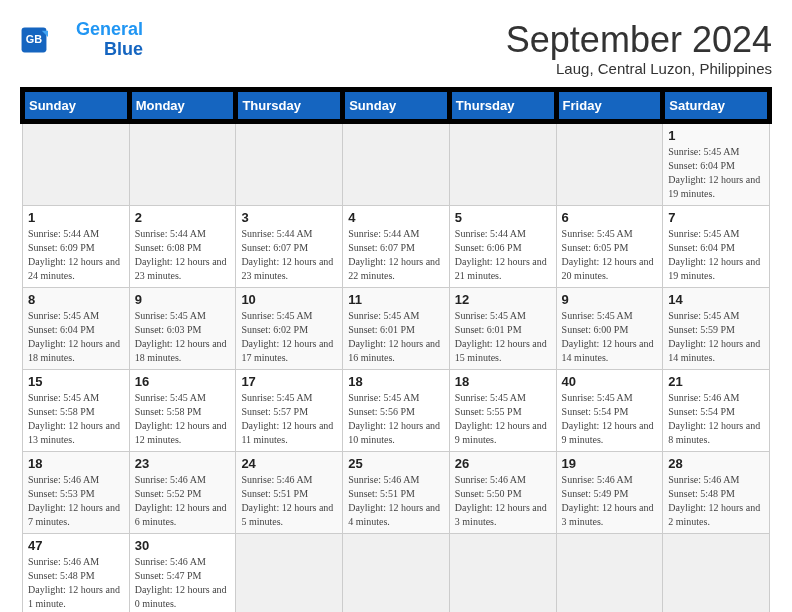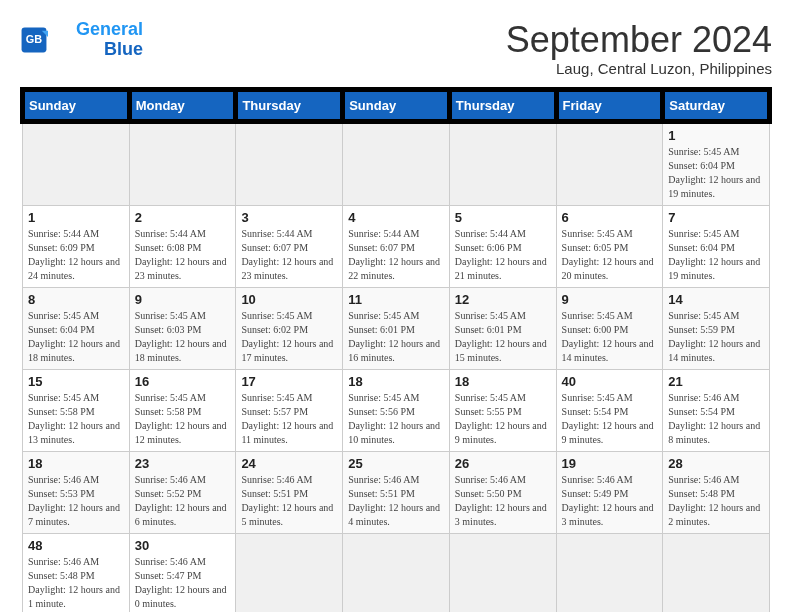--- a/index.html
+++ b/index.html
@@ -246,21 +246,21 @@
           <span class="day-num">19</span>
           <div class="day-detail">Sunrise: 5:46 AM<br>Sunset: 5:49 PM<br>Daylight: 12 hours and 3 minutes.</div>
         </td>
         <td>
           <span class="day-num">28</span>
           <div class="day-detail">Sunrise: 5:46 AM<br>Sunset: 5:48 PM<br>Daylight: 12 hours and 2 minutes.</div>
         </td>
       </tr>
       <tr>
         <td>
-          <span class="day-num">48</span>
+          <span class="day-num">47</span>
           <div class="day-detail">Sunrise: 5:46 AM<br>Sunset: 5:48 PM<br>Daylight: 12 hours and 1 minute.</div>
         </td>
         <td>
           <span class="day-num">30</span>
           <div class="day-detail">Sunrise: 5:46 AM<br>Sunset: 5:47 PM<br>Daylight: 12 hours and 0 minutes.</div>
         </td>
         <td class="empty"></td>
         <td class="empty"></td>
         <td class="empty"></td>
         <td class="empty"></td>

